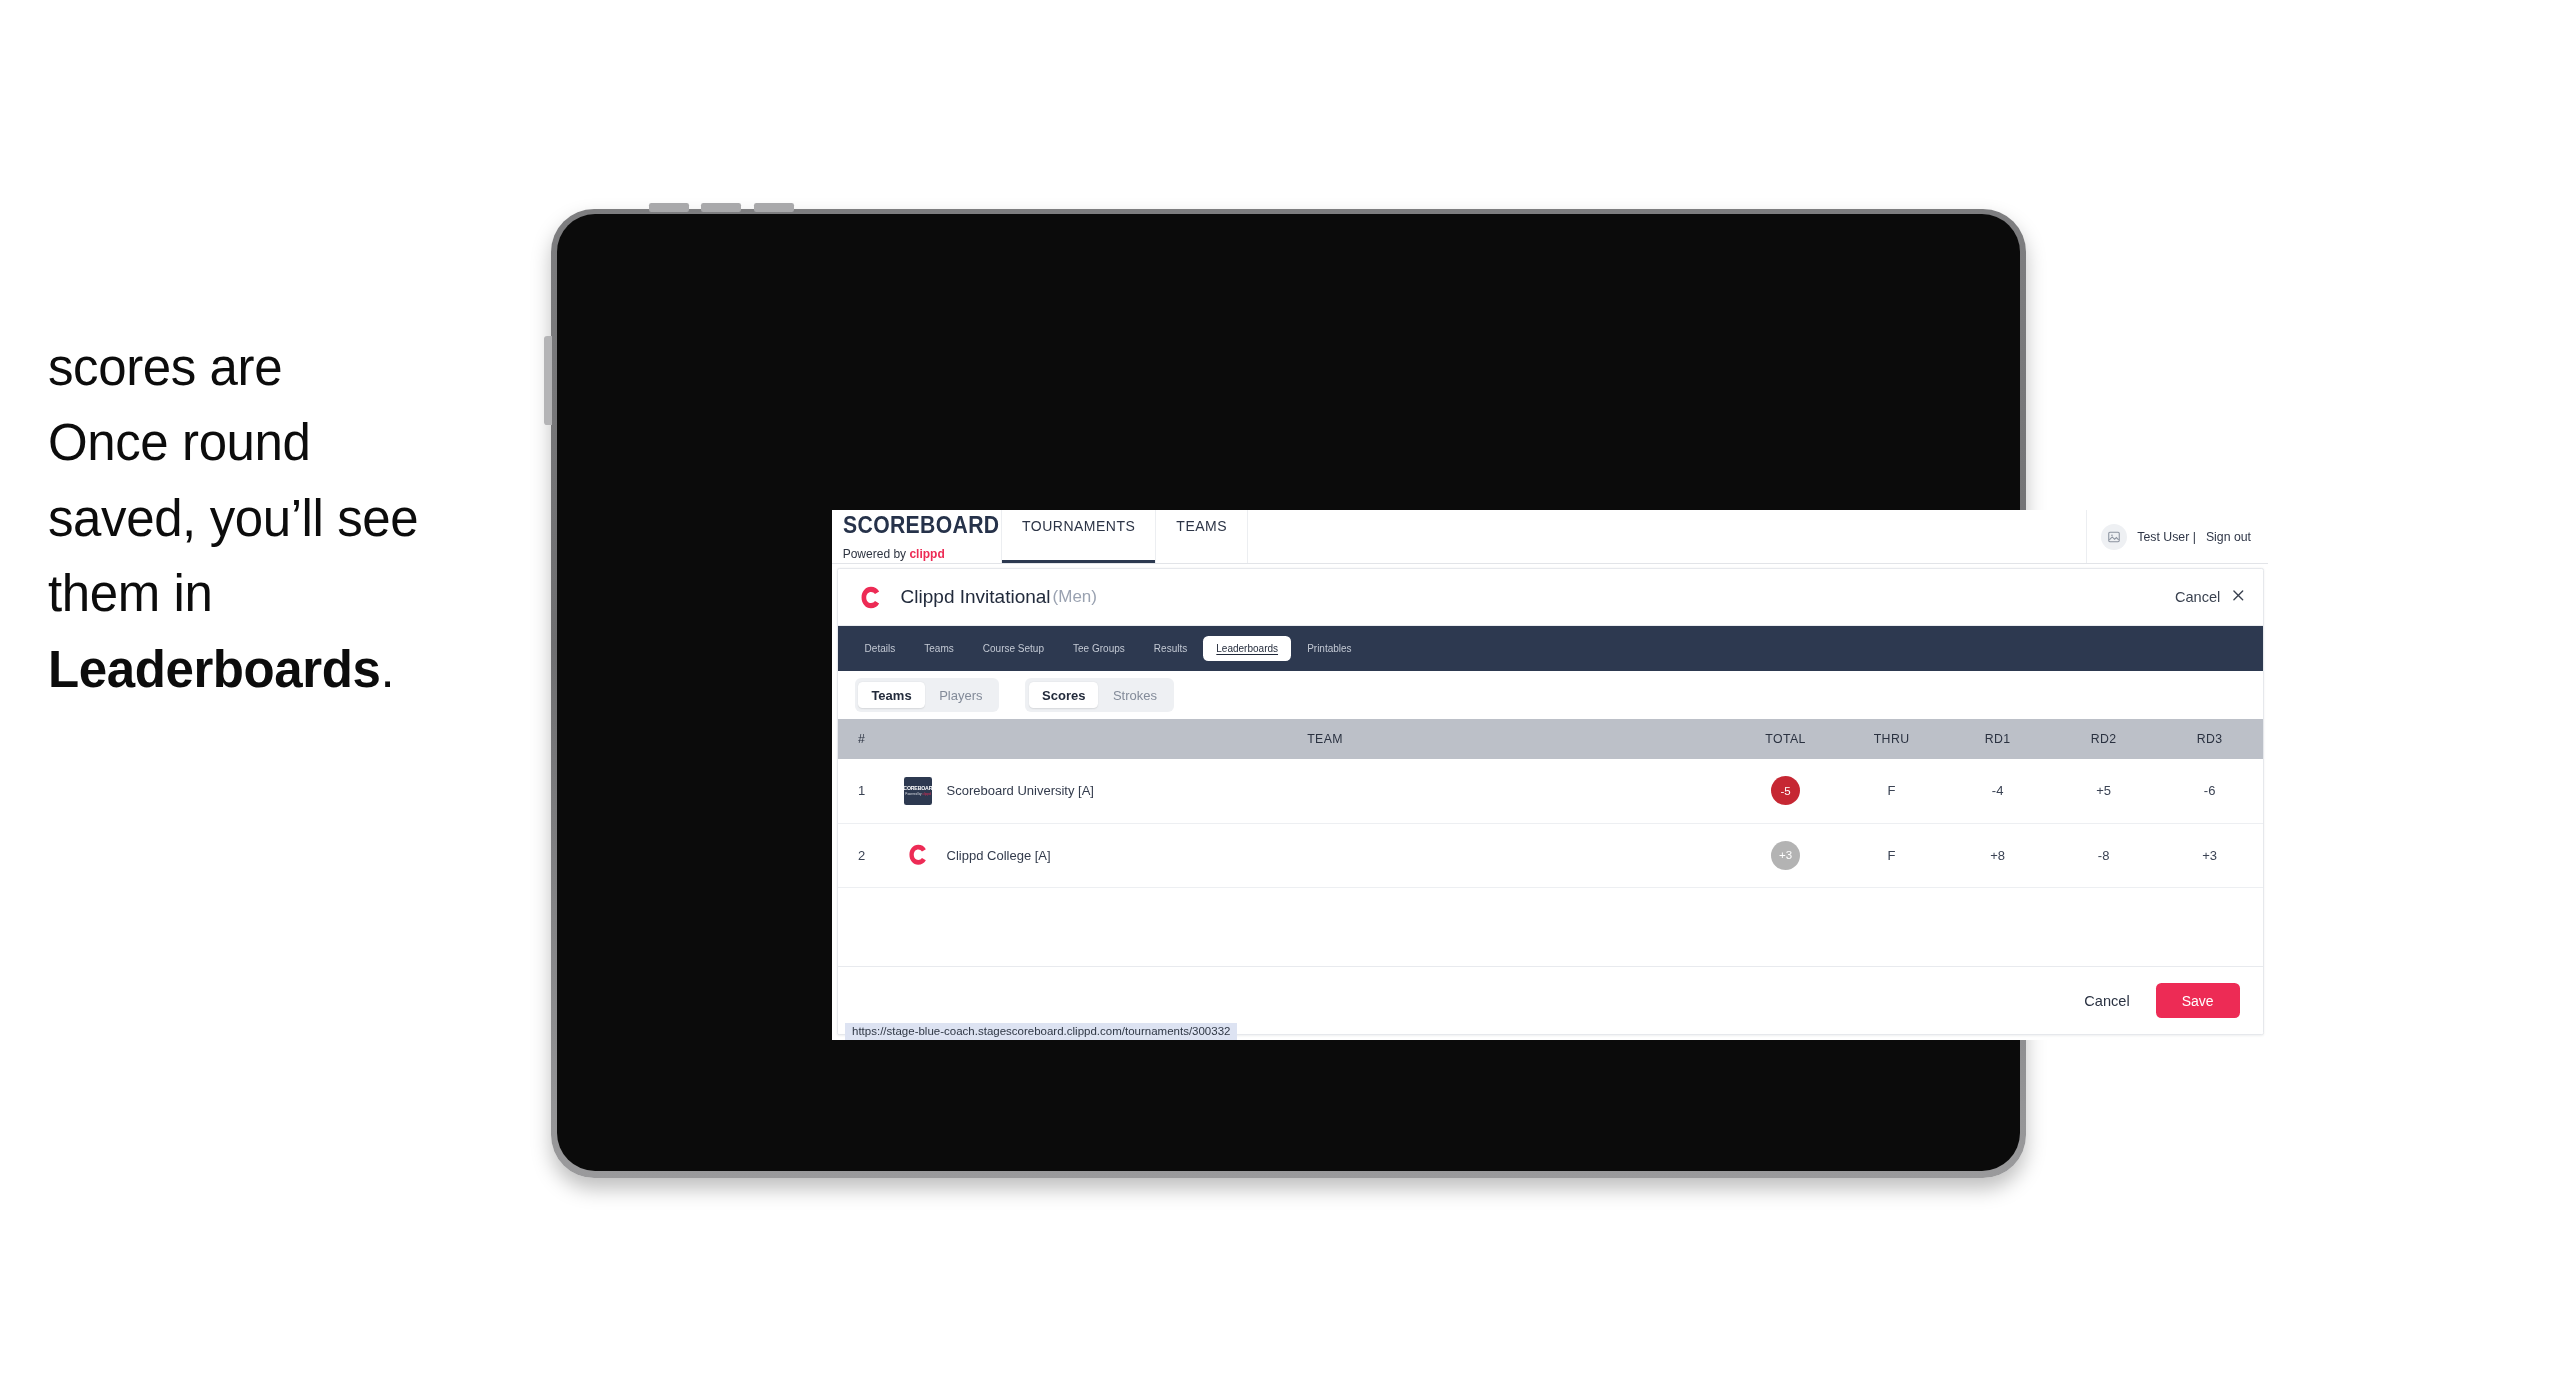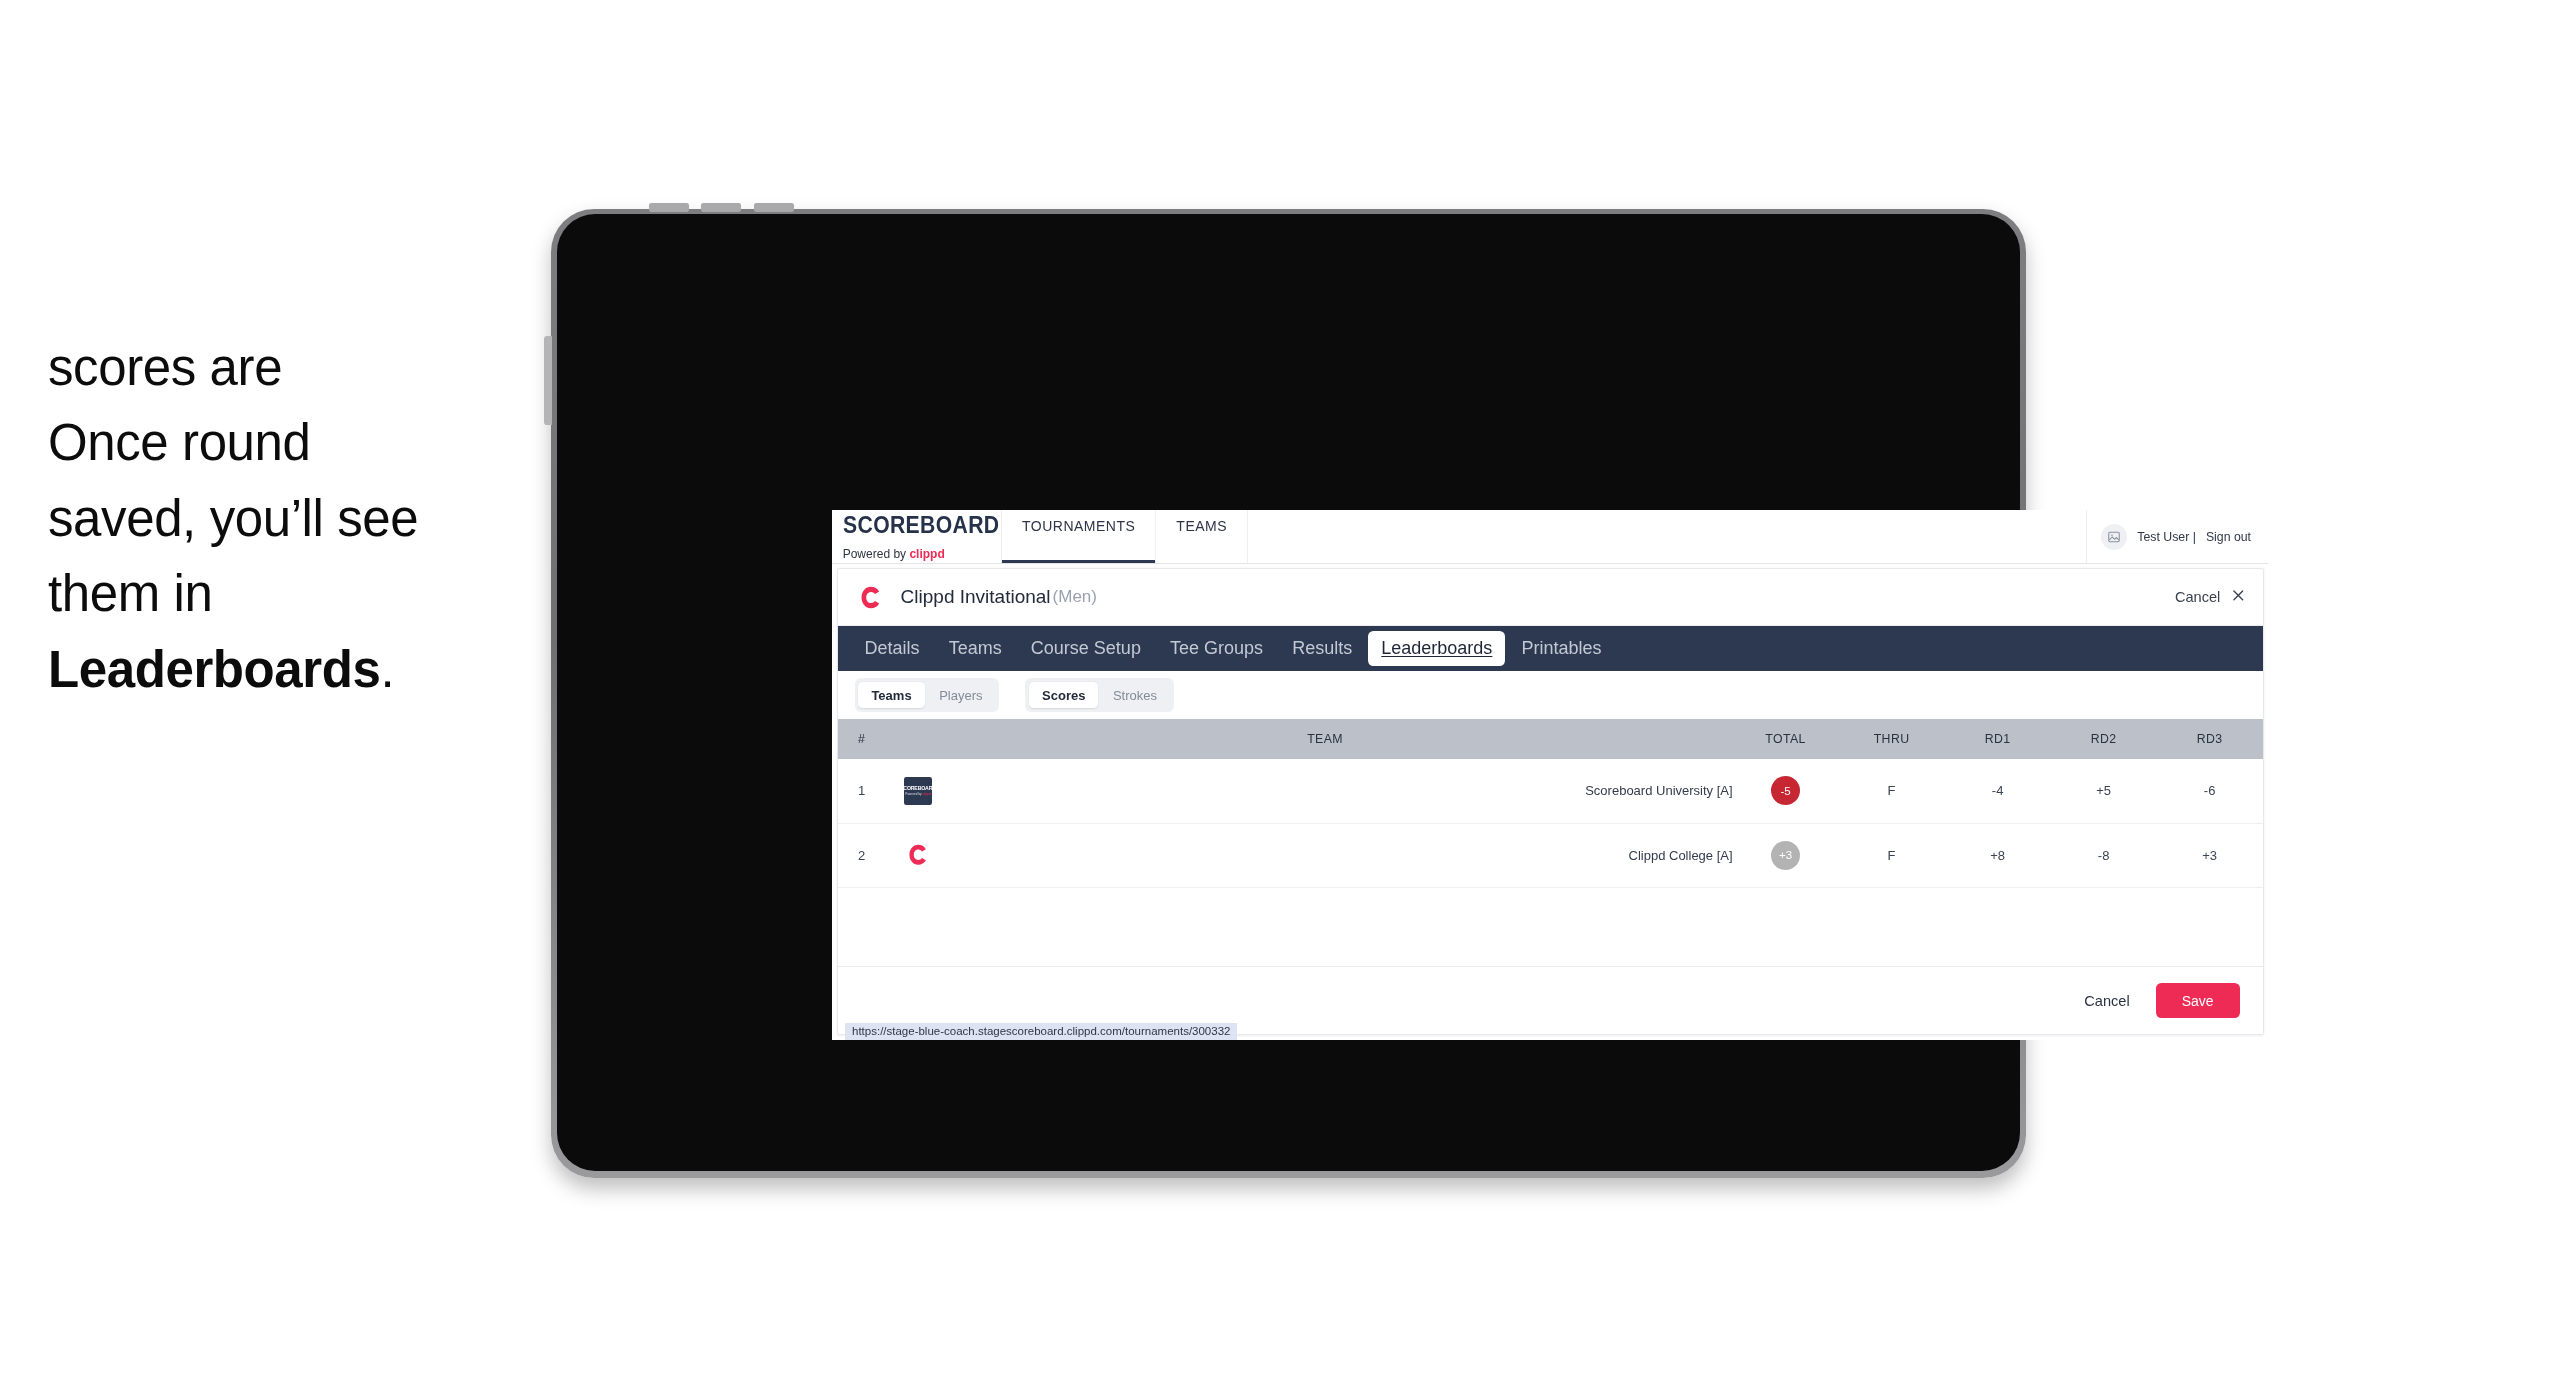--- a/index.html
+++ b/index.html
@@ -194,21 +194,21 @@
   
   #tabbar {
     height: 45px;
     background: #2d3950;
     display: flex;
     align-items: center;
     padding-left: 14px;
     gap: 3.1px;
   }
   .tab {
-    font-size: 18px;
+    font-size: 10px;
     color: #c3c9d4;
     padding: 7px 13px;
     border-radius: 5.4px;
     white-space: nowrap;
   }
   .tab.active {
     background: #ffffff;
     color: #1e2636;
     text-decoration: underline;
     text-underline-offset: 2.3px;
@@ -264,21 +264,21 @@
   #lb-table tbody td {
     height: 64px;
     border-bottom: 0.8px solid #edeff2;
     font-size: 13px;
     color: #3b4354;
     text-align: center;
     vertical-align: middle;
   }
   td.rank-cell { color: #4a5263; font-size: 14px; }
   td.team-cell { text-align: left; padding-left: 18.4px; }
-  .team-inner { display: flex; align-items: center; gap: 14.6px; justify-content: space-between; }
+  .team-inner { display: flex; align-items: center; gap: 14.6px; }
   .team-logo-box {
     width: 28px; height: 28px;
     border-radius: 2.3px;
     display: flex; align-items: center; justify-content: center;
     flex-shrink: 0;
   }
   .team-logo-box.navy { background: #2d3950; }
   .logo-mini-title {
     font-size: 5.8px;
     font-weight: bold;

